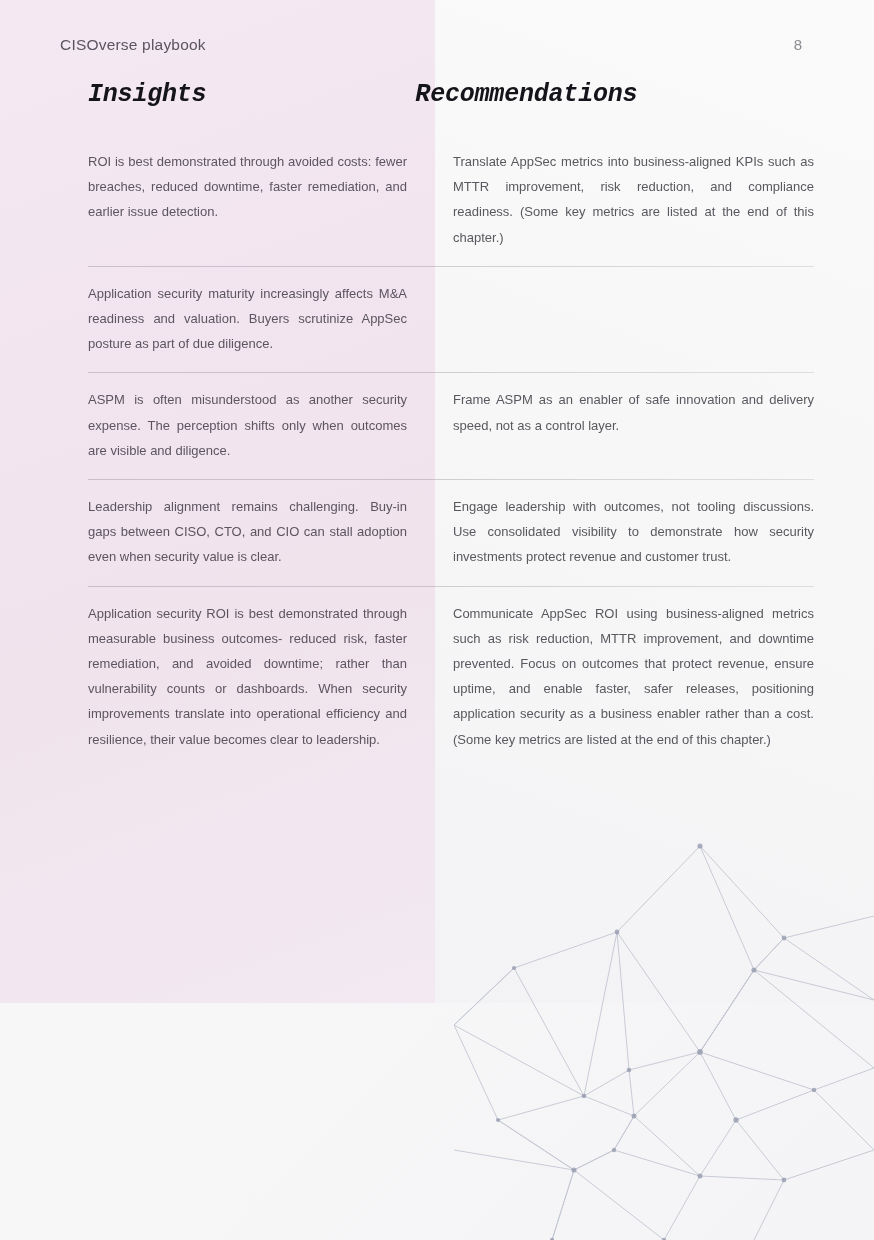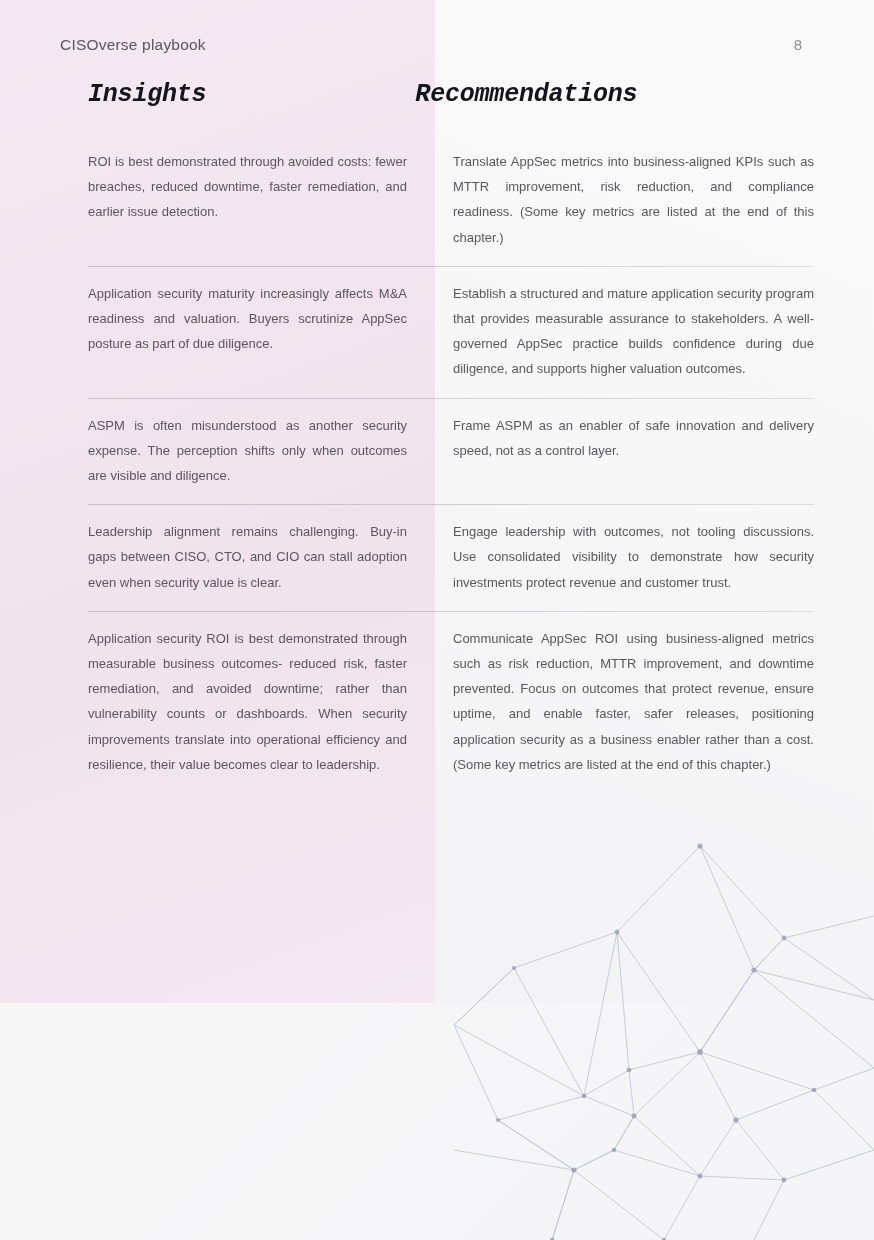--- a/index.html
+++ b/index.html
@@ -219,23 +219,20 @@
       <div class="cell right">
         <p>Translate AppSec metrics into business-aligned KPIs such as MTTR improvement, risk reduction, and compliance readiness. (Some key metrics are listed at the end of this chapter.)</p>
       </div>
     </div>
     <div class="rule"></div>
 
     <div class="row">
       <div class="cell left">
         <p>Application security maturity increasingly affects M&amp;A readiness and valuation. Buyers scrutinize AppSec posture as part of due diligence.</p>
       </div>
-      <div class="cell right">
-        <p>Establish a structured and mature application security program that provides measurable assurance to stakeholders. A well-governed AppSec practice builds confidence during due diligence, and supports higher valuation outcomes.</p>
-      </div>
     </div>
     <div class="rule"></div>
 
     <div class="row">
       <div class="cell left">
         <p>ASPM is often misunderstood as another security expense. The perception shifts only when outcomes are visible and diligence.</p>
       </div>
       <div class="cell right">
         <p>Frame ASPM as an enabler of safe innovation and delivery speed, not as a control layer.</p>
       </div>

